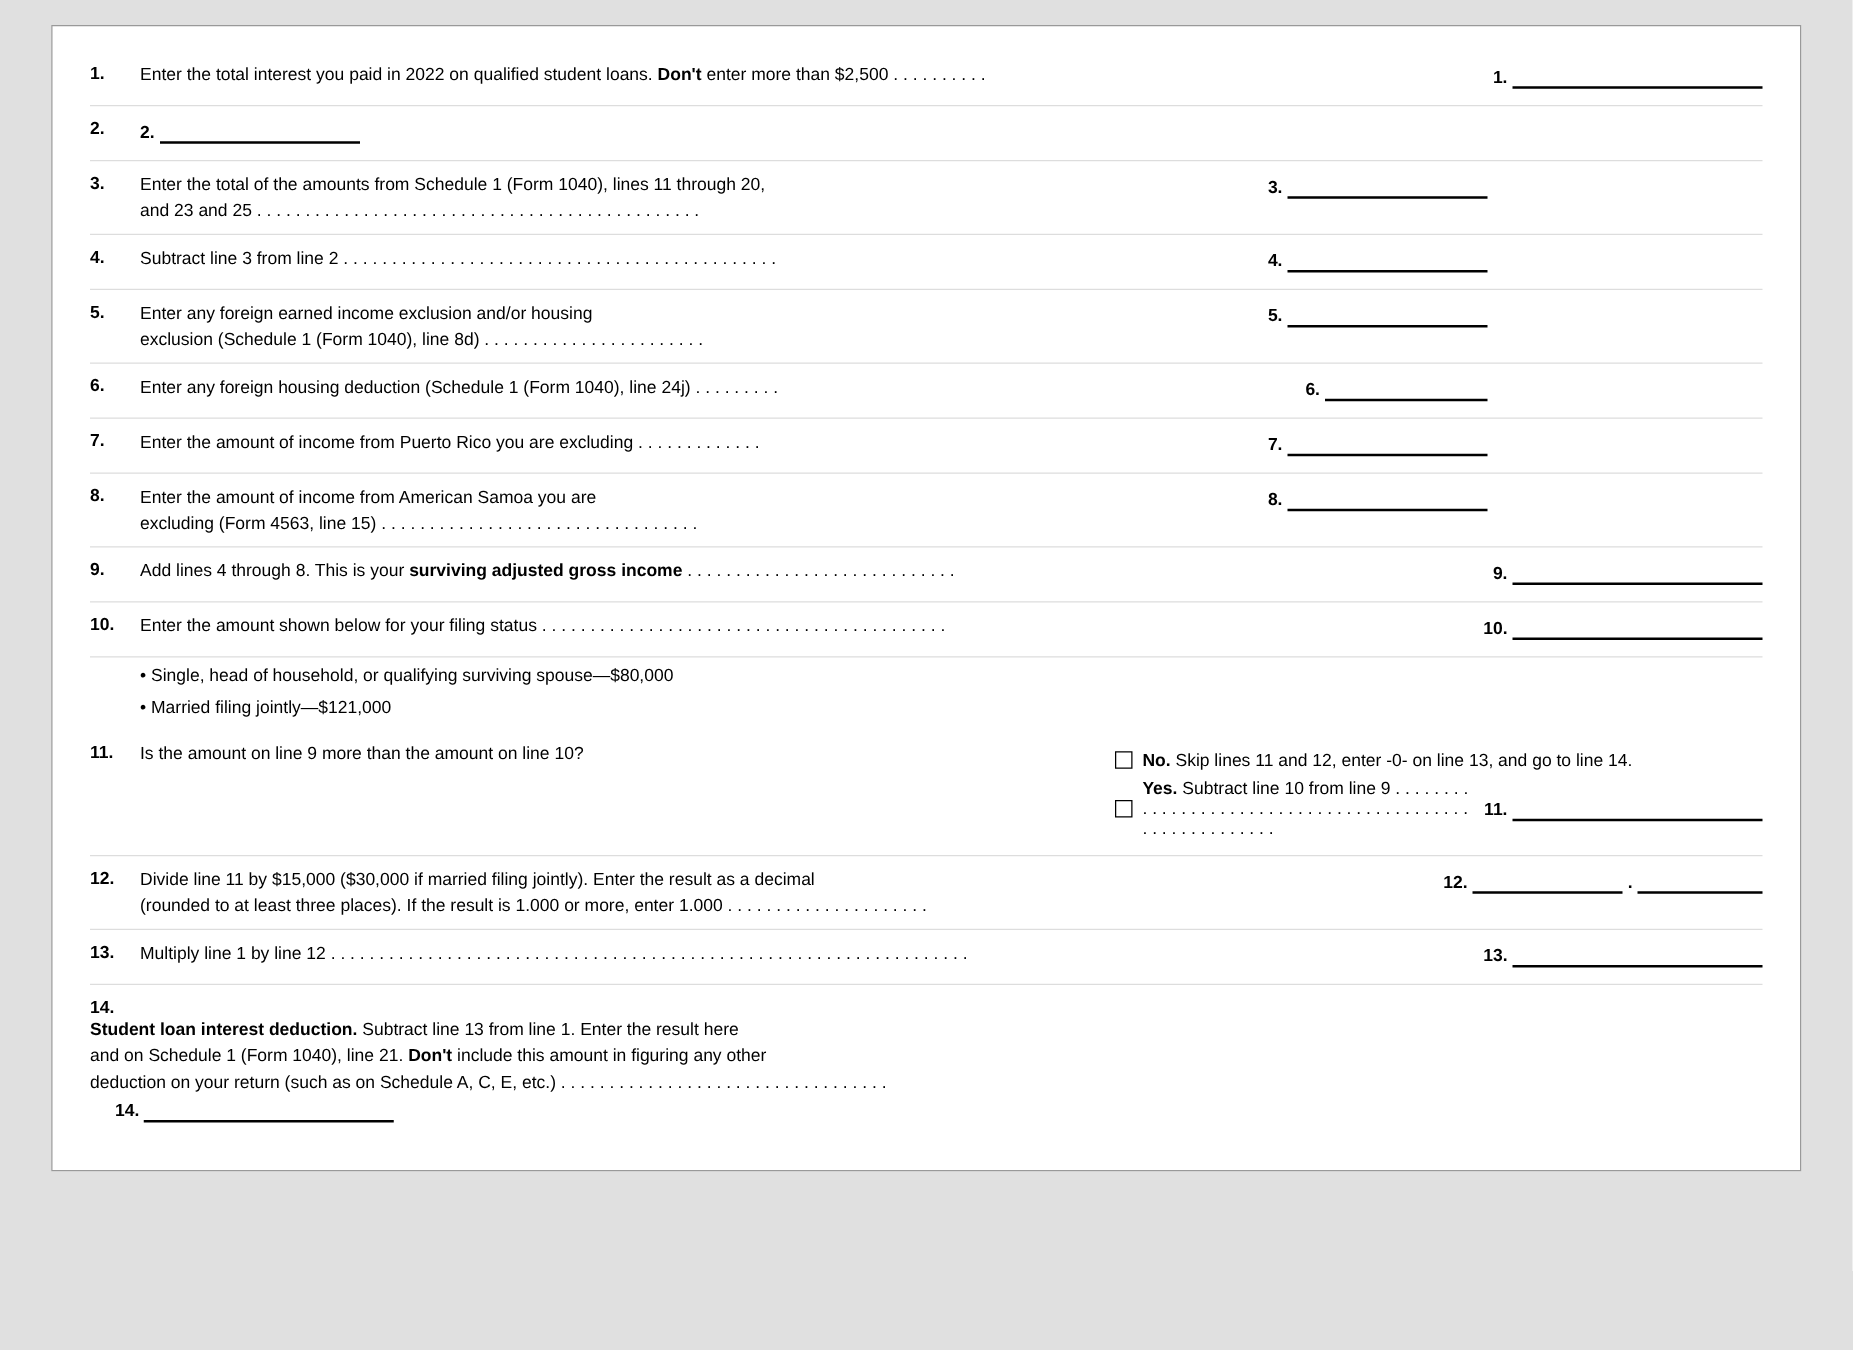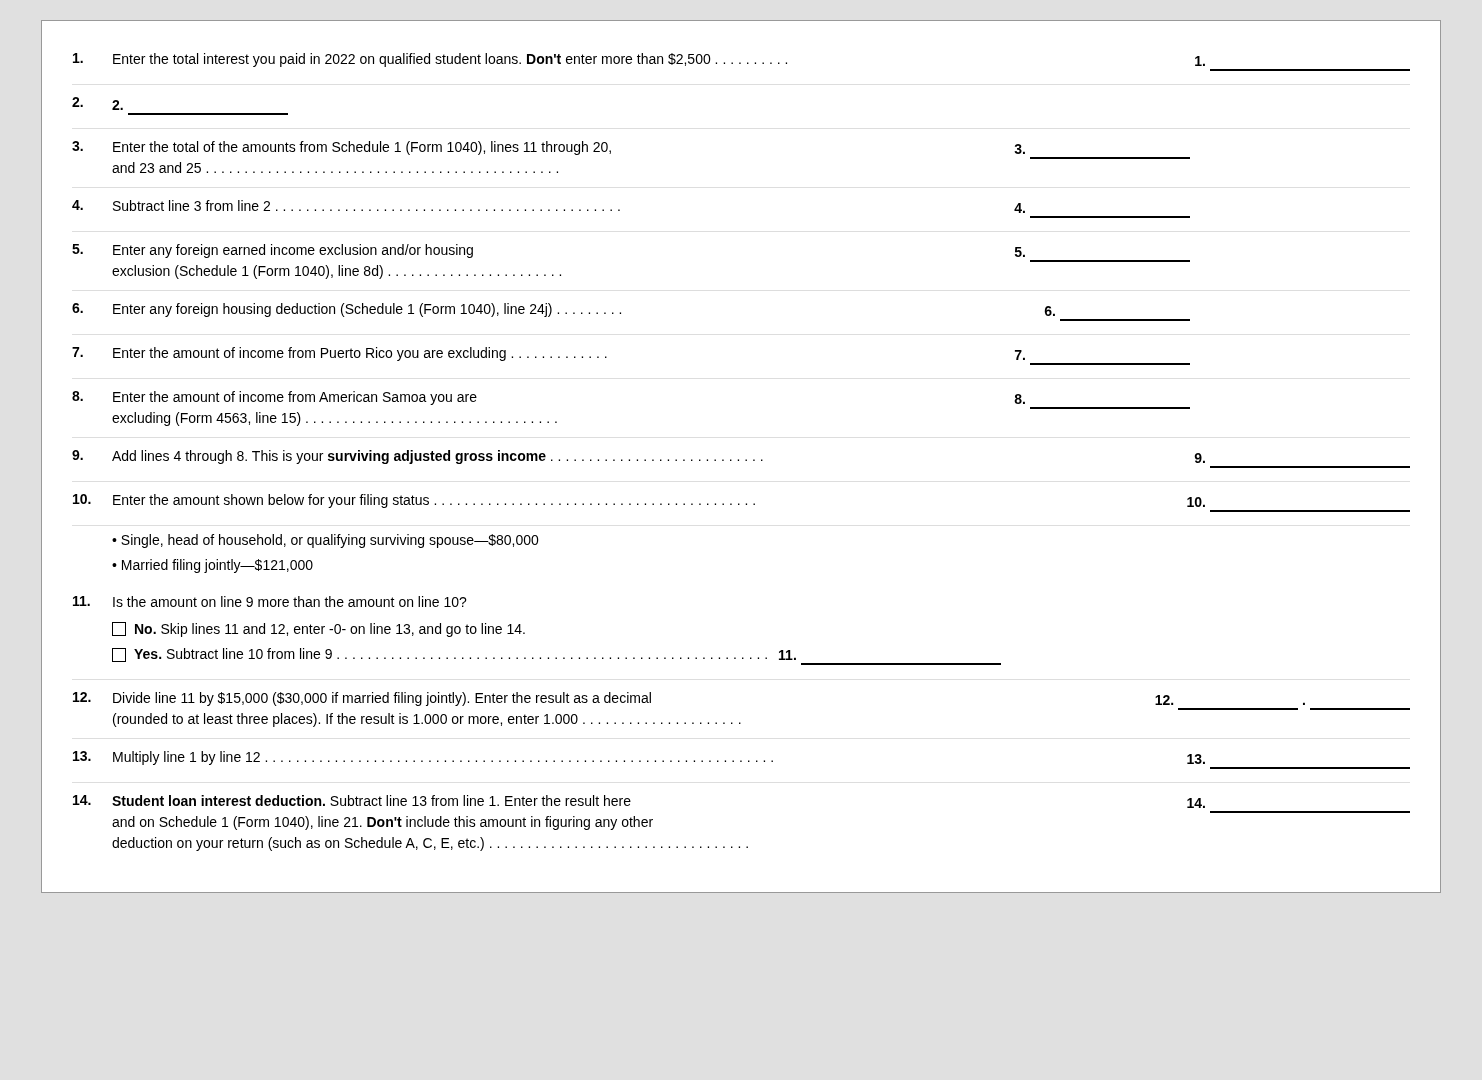--- a/index.html
+++ b/index.html
@@ -28,20 +28,21 @@
     .form-row {
       display: flex;
       align-items: flex-start;
       padding: 8px 0;
       border-bottom: 1px solid #ddd;
       min-height: 44px;
     }
 
     .form-row:last-child {
       border-bottom: none;
+      flex-direction: column;
     }
 
     .line-num {
       font-weight: bold;
       width: 40px;
       flex-shrink: 0;
       padding-top: 1px;
     }
 
     .line-content {
@@ -262,21 +263,21 @@
   </div>
 
   <div class="form-row" style="border-bottom:none; padding-top:4px; padding-bottom:4px;">
     <div style="width:40px;"></div>
     <div class="line-content">
       <div class="bullet-item">• Single, head of household, or qualifying surviving spouse—$80,000</div>
       <div class="bullet-item">• Married filing jointly—$121,000</div>
     </div>
   </div>
 
-  <div class="form-row" style="flex-direction:column;">
+  <div class="form-row" style="">
     <div style="display:flex; align-items:flex-start; width:100%;">
       <div class="line-num">11.</div>
       <div class="line-content">
         Is the amount on line 9 more than the amount on line 10?
       </div>
     </div>
     <div style="margin-left:40px; margin-top:8px;">
       <div class="checkbox-item">
         <div class="checkbox"></div>
         <span><strong>No.</strong> Skip lines 11 and 12, enter -0- on line 13, and go to line 14.</span>

